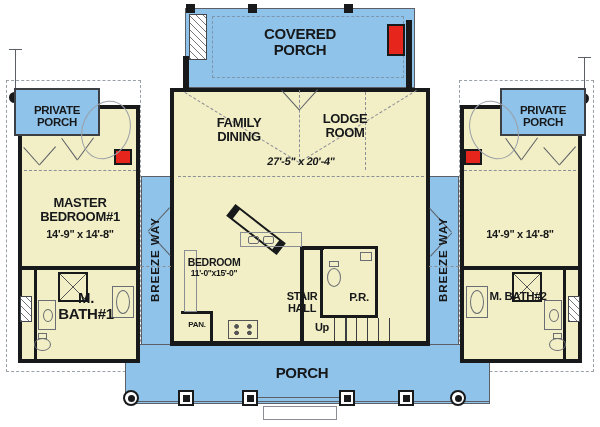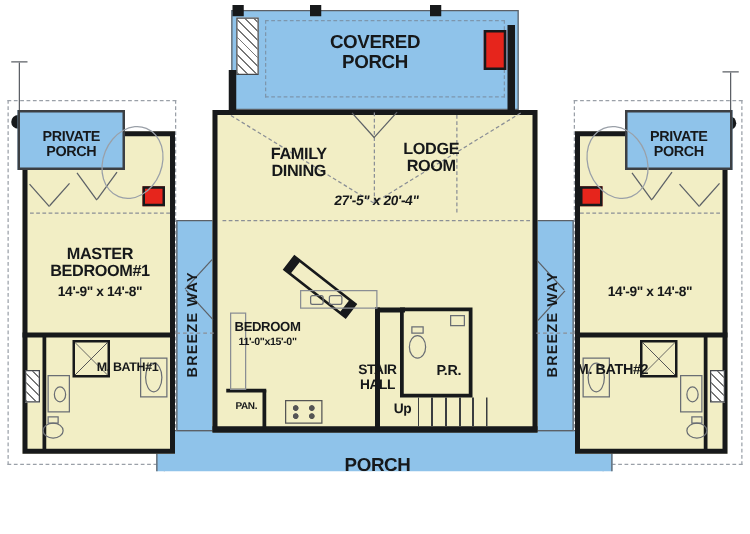--- a/index.html
+++ b/index.html
@@ -1,17 +1,17 @@
 <!DOCTYPE html>
 <html style="--porch_blue: #8fc3ea; --room_cream: #f2eec5; --wall_black: #17191b; --fireplace_red: #e6251c;"><head>
 <meta charset="utf-8">
 <style>
   *{box-sizing:border-box;margin:0;padding:0}
   body{margin:0;background:#fff}
-  .plan{position:relative;width:600px;height:377px;background:#ffffff;overflow:hidden;
+  .plan{position:relative;width:600px;height:427px;background:#ffffff;overflow:hidden;
         font-family:"Liberation Sans",sans-serif;}
   .abs{position:absolute}
   .blue{position:absolute;background:var(--porch_blue,#8fc3ea);border:1px solid #5c6066}
   .cream{position:absolute;background:var(--room_cream,#f2eec5);border:4px solid var(--wall_black,#17191b)}
   .wall{position:absolute;background:var(--wall_black,#17191b)}
   .fire{position:absolute;background:var(--fireplace_red,#e6251c);border:2px solid var(--wall_black,#17191b)}
   .lbl{position:absolute;font-weight:bold;color:#16181a;text-align:center;line-height:1.08;letter-spacing:-0.3px}
   .vlbl{position:absolute;font-weight:bold;color:#16181a;text-align:center;white-space:nowrap;
         transform:rotate(-90deg);letter-spacing:1px}
   .dash{position:absolute;border:1px dashed #9aa0a8}
@@ -184,18 +184,18 @@
   <div class="lbl" style="left:183px;top:321px;width:28px;font-size:8px">PAN.</div>
   <div class="lbl" style="left:280px;top:291px;width:44px;font-size:11px">STAIR HALL</div>
   <div class="lbl" style="left:342px;top:291px;width:34px;font-size:11.5px">P.R.</div>
   <div class="lbl" style="left:310px;top:322px;width:24px;font-size:11px">Up</div>
   <div class="lbl" style="left:268px;top:365px;width:68px;font-size:15px">PORCH</div>
   <div class="lbl" style="left:17px;top:104px;width:80px;font-size:11.5px">PRIVATE PORCH</div>
   <div class="lbl" style="left:503px;top:104px;width:80px;font-size:11.5px">PRIVATE PORCH</div>
   <div class="lbl" style="left:26px;top:196px;width:108px;font-size:13px">MASTER BEDROOM#1</div>
   <div class="lbl" style="left:22px;top:229px;width:116px;font-size:11px">14'-9" x 14'-8"</div>
   <div class="lbl" style="left:462px;top:229px;width:116px;font-size:11px">14'-9" x 14'-8"</div>
-  <div class="lbl" style="left:72px;top:290px;width:60px;font-size:10px">M. BATH#1</div>
-  <div class="lbl" style="left:460px;top:290px;width:60px;font-size:11.5px">M. BATH#2</div>
+  <div class="lbl" style="left:56px;top:290px;width:60px;font-size:15px">M. BATH#1</div>
+  <div class="lbl" style="left:488px;top:290px;width:60px;font-size:11.5px">M. BATH#2</div>
   <div class="vlbl" style="left:96px;top:252px;width:120px;height:15px;font-size:11.5px">BREEZE WAY</div>
   <div class="vlbl" style="left:384px;top:252px;width:120px;height:15px;font-size:11.5px">BREEZE WAY</div>
 
 </div>
 
 </body></html>

